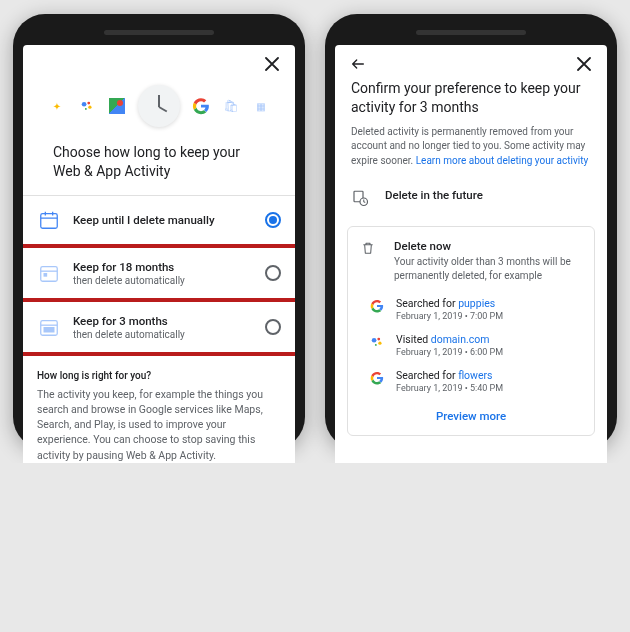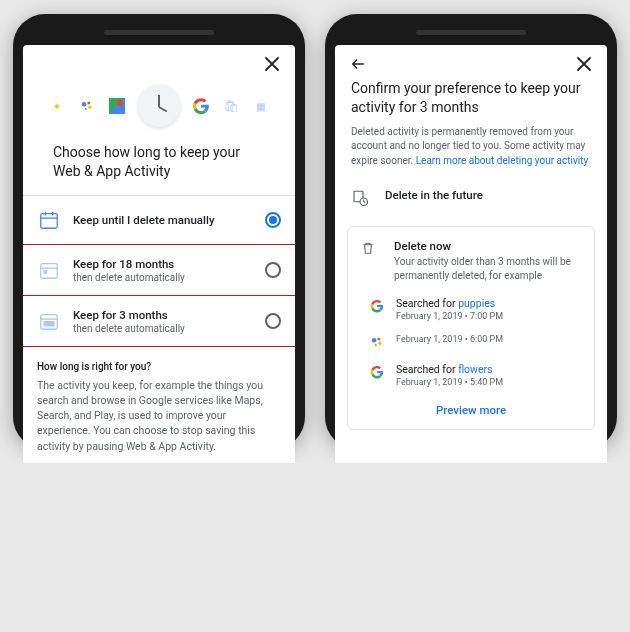--- a/index.html
+++ b/index.html
@@ -64,21 +64,21 @@
   .title {
     text-align: left;
     font-size: 14px;
     padding: 6px 30px 14px;
     line-height: 1.35;
   }
   .options { border-top: 1px solid #e0e0e0; }
   .opt {
     display: flex; align-items: center;
     padding: 12px 14px;
-    border-bottom: 1px solid #b91c1c;
+    border-bottom: 4px solid #b91c1c;
     cursor: pointer;
   }
   .opt .cal-ic { width: 24px; height: 24px; margin-right: 12px; display:flex; align-items:center; justify-content:center; }
   .opt .txt { flex: 1; }
   .opt .lbl { font-weight: 500; font-size: 11.5px; }
   .opt .sub { color: #5f6368; font-size: 10px; margin-top: 1px; }
   .radio {
     width: 16px; height: 16px; border-radius: 50%;
     border: 2px solid #5f6368;
   }
@@ -330,20 +330,21 @@
         <div class="ex-row">
           <span class="eicon">
             <svg width="14" height="14" viewBox="0 0 24 24">
                 <circle cx="7" cy="9" r="4" fill="#4285f4"></circle>
                 <circle cx="15" cy="7" r="2.4" fill="#ea4335"></circle>
                 <circle cx="17" cy="14" r="2.8" fill="#fbbc04"></circle>
                 <circle cx="10" cy="17" r="1.6" fill="#34a853"></circle>
               </svg>
           </span>
           <div class="etxt">
+            <div class="etitle"><span>Visited </span><span class="link">domain.com</span></div>
             <div class="etime">February 1, 2019 • 6:00 PM</div>
           </div>
         </div>
         <div class="ex-row">
           <span class="eicon">
             <svg width="14" height="14" viewBox="0 0 48 48">
                 <path fill="#4285F4" d="M45 24.5c0-1.6-.1-2.8-.4-4H24v7.3h11.8c-.2 2-1.5 4.9-4.4 6.9l6.8 5.3C42.5 36 45 30.8 45 24.5z"></path>
                 <path fill="#34A853" d="M24 46c5.8 0 10.7-1.9 14.2-5.2l-6.8-5.3c-1.8 1.3-4.3 2.2-7.4 2.2-5.7 0-10.5-3.7-12.2-8.9l-7 5.4C8.3 41.3 15.5 46 24 46z"></path>
                 <path fill="#FBBC05" d="M11.8 28.8c-.4-1.3-.7-2.7-.7-4.3s.3-3 .7-4.3l-7-5.4C3.3 18 2.4 21 2.4 24.5s.9 6.5 2.4 9.3l7-5z"></path>
                 <path fill="#EA4335" d="M24 11.5c3.2 0 5.9 1.1 8.1 3.2l6-6C34.6 5 29.8 3 24 3 15.5 3 8.3 7.7 4.8 14.8l7 5.4C13.5 15.2 18.3 11.5 24 11.5z"></path>

